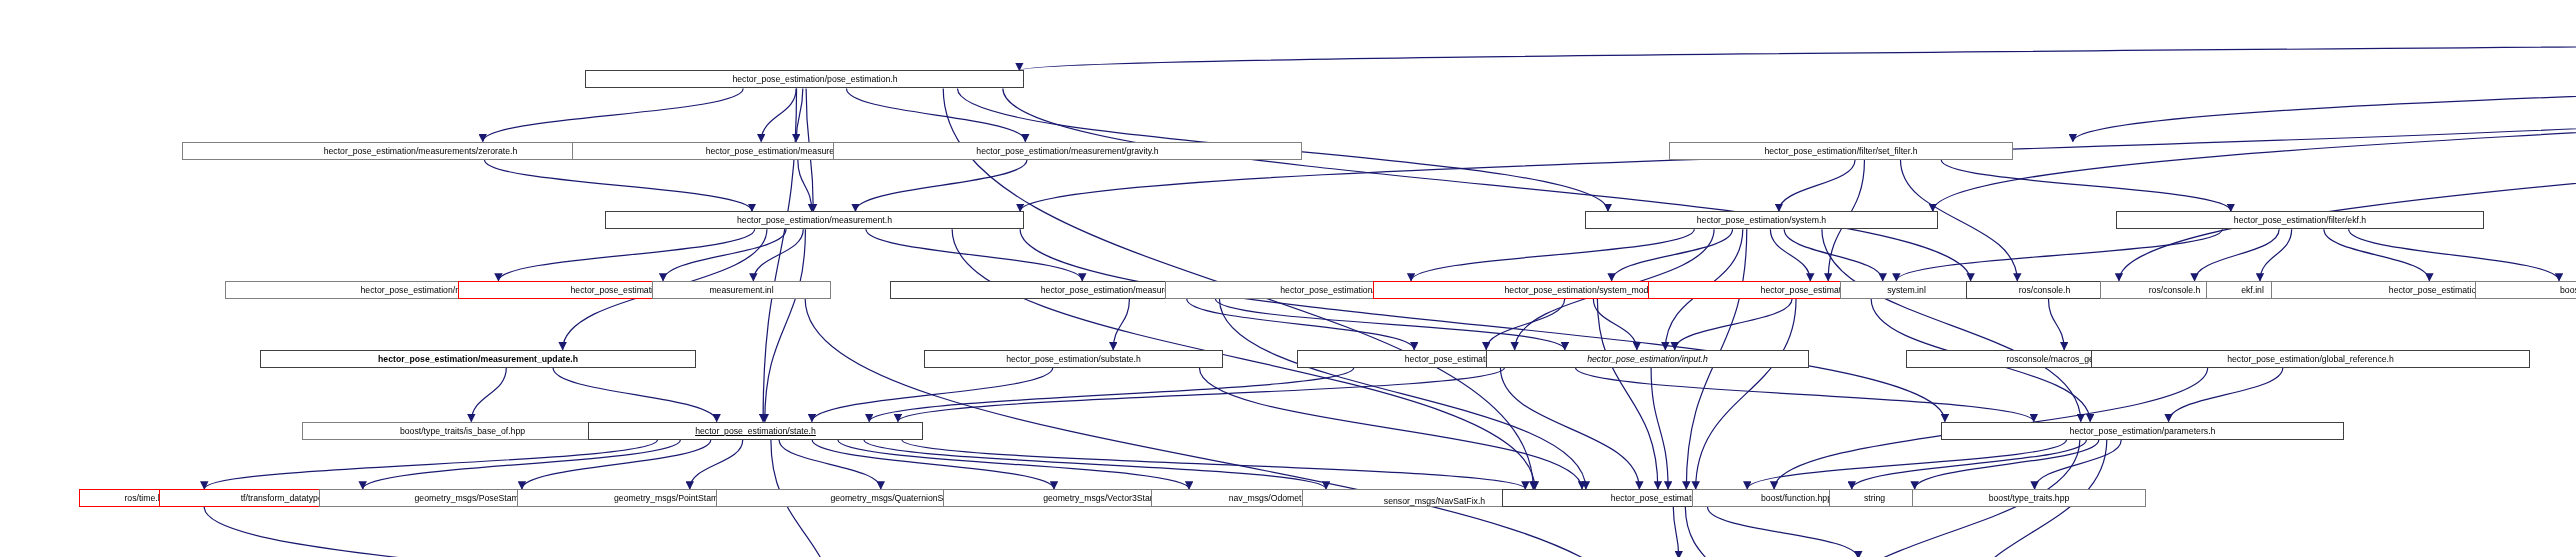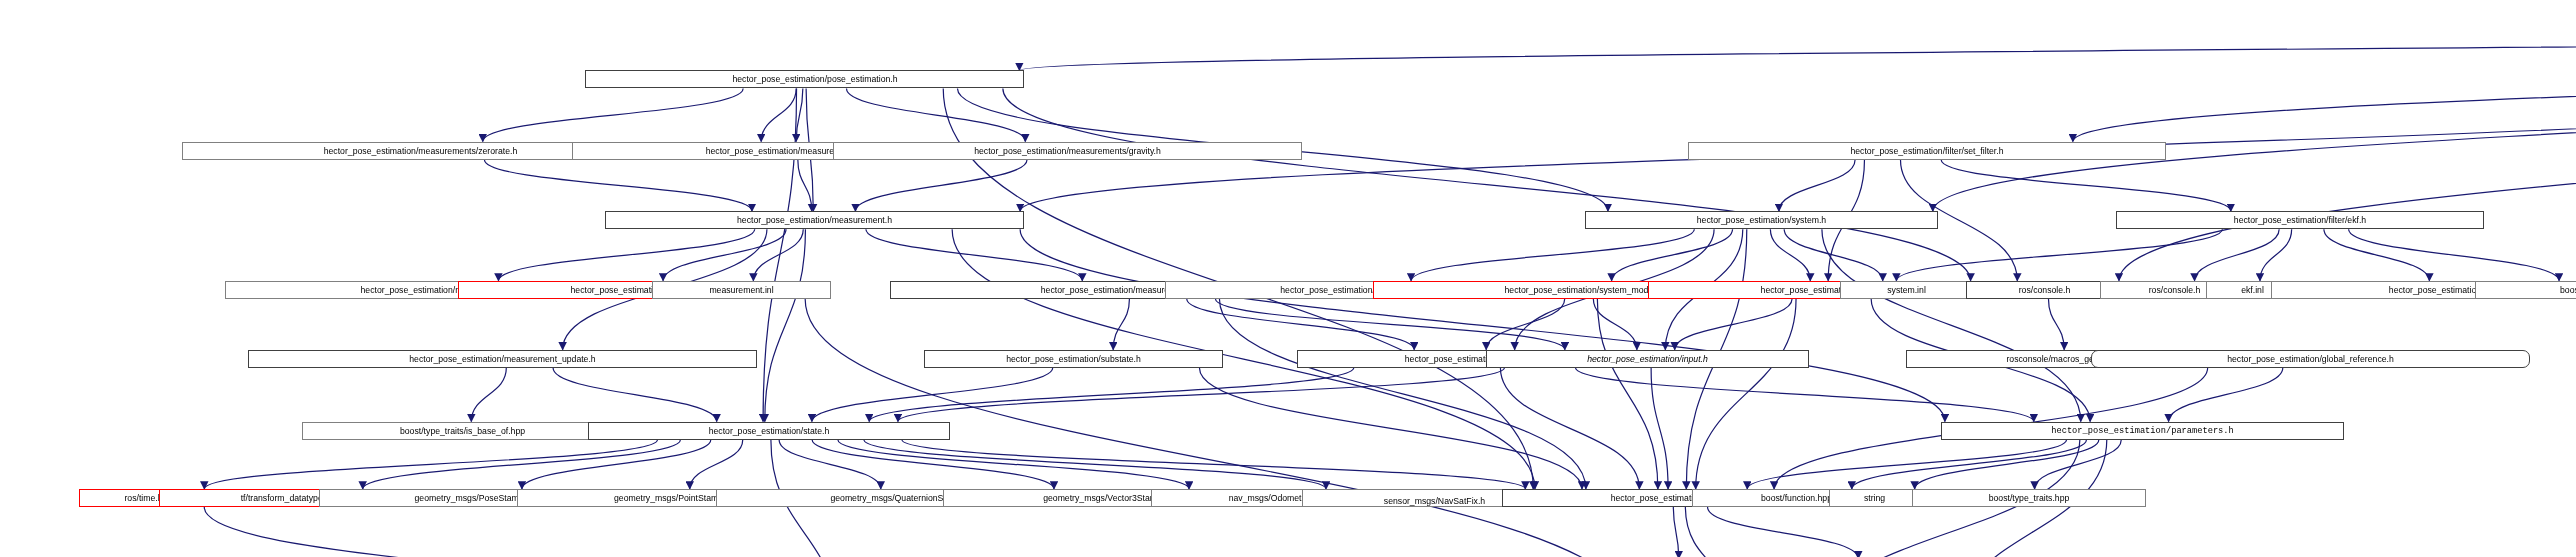--- a/index.html
+++ b/index.html
@@ -124,23 +124,23 @@
       <div class="node " style="left: 182px; top: 142px; width: 477px;">
         <span>hector_pose_estimation/measurements/zerorate.h</span>
       </div>
       <div class="node " style="left: 707px; top: 142px; width: 91px;">
         <span>vector</span>
       </div>
       <div class="node " style="left: 572px; top: 142px; width: 444px;">
         <span>hector_pose_estimation/measurements/rate.h</span>
       </div>
       <div class="node " style="left: 833px; top: 142px; width: 469px;">
-        <span>hector_pose_estimation/measurements/gravity.h</span>
-      </div>
-      <div class="node " style="left: 1669px; top: 142px; width: 478px; margin-left: 19px;">
+        <span>hector_pose_estimation/measurement/gravity.h</span>
+      </div>
+      <div class="node " style="left: 1669px; top: 142px; width: 344px;">
         <span>hector_pose_estimation/filter/set_filter.h</span>
       </div>
       <div class="node solid" style="left: 605px; top: 211px; width: 419px;">
         <span>hector_pose_estimation/measurement.h</span>
       </div>
       <div class="node solid" style="left: 1585px; top: 211px; width: 353px;">
         <span>hector_pose_estimation/system.h</span>
       </div>
       <div class="node solid" style="left: 2116px; top: 211px; width: 368px;">
         <span>hector_pose_estimation/filter/ekf.h</span>
@@ -177,45 +177,45 @@
       </div>
       <div class="node " style="left: 2206px; top: 281px; width: 93px;">
         <span>ekf.inl</span>
       </div>
       <div class="node " style="left: 2271px; top: 281px; width: 368px;">
         <span>hector_pose_estimation/filter/ekf.h</span>
       </div>
       <div class="node " style="left: 2475px; top: 281px; width: 268px;">
         <span>boost/utility/enable_if.hpp</span>
       </div>
-      <div class="node solid" style="left: 248px; top: 350px; width: 509px;">
+      <div class="node solid" style="left: 260px; top: 350px; width: 436px; font-weight: bold;">
         <span>hector_pose_estimation/measurement_update.h</span>
       </div>
       <div class="node solid" style="left: 924px; top: 350px; width: 299px;">
         <span>hector_pose_estimation/substate.h</span>
       </div>
       <div class="node solid" style="left: 1297px; top: 350px; width: 341px;">
         <span>hector_pose_estimation/model.h</span>
       </div>
       <div class="node solid" style="left: 1486px; top: 350px; width: 323px; font-style: italic;">
         <span>hector_pose_estimation/input.h</span>
       </div>
       <div class="node solid" style="left: 1906px; top: 350px; width: 325px;">
         <span>rosconsole/macros_generated.h</span>
       </div>
-      <div class="node solid" style="left: 2091px; top: 350px; width: 439px; border-radius: 7px;">
+      <div class="node solid" style="left: 2091px; top: 350px; width: 439px;">
         <span>hector_pose_estimation/global_reference.h</span>
       </div>
       <div class="node " style="left: 302px; top: 422px; width: 321px;">
         <span>boost/type_traits/is_base_of.hpp</span>
       </div>
-      <div class="node solid" style="left: 588px; top: 422px; width: 362px;">
+      <div class="node solid" style="left: 588px; top: 422px; width: 335px; text-decoration: underline;">
         <span>hector_pose_estimation/state.h</span>
       </div>
-      <div class="node solid" style="left: 1941px; top: 422px; width: 403px; font-family: Liberation Mono, monospace;">
+      <div class="node solid" style="left: 1941px; top: 422px; width: 403px;">
         <span>hector_pose_estimation/parameters.h</span>
       </div>
       <div class="node red" style="left: 79px; top: 489px; width: 129px;">
         <span>ros/time.h</span>
       </div>
       <div class="node red" style="left: 159px; top: 489px; width: 257px;">
         <span>tf/transform_datatypes.h</span>
       </div>
       <div class="node " style="left: 319px; top: 489px; width: 317px;">
         <span>geometry_msgs/PoseStamped.h</span>

